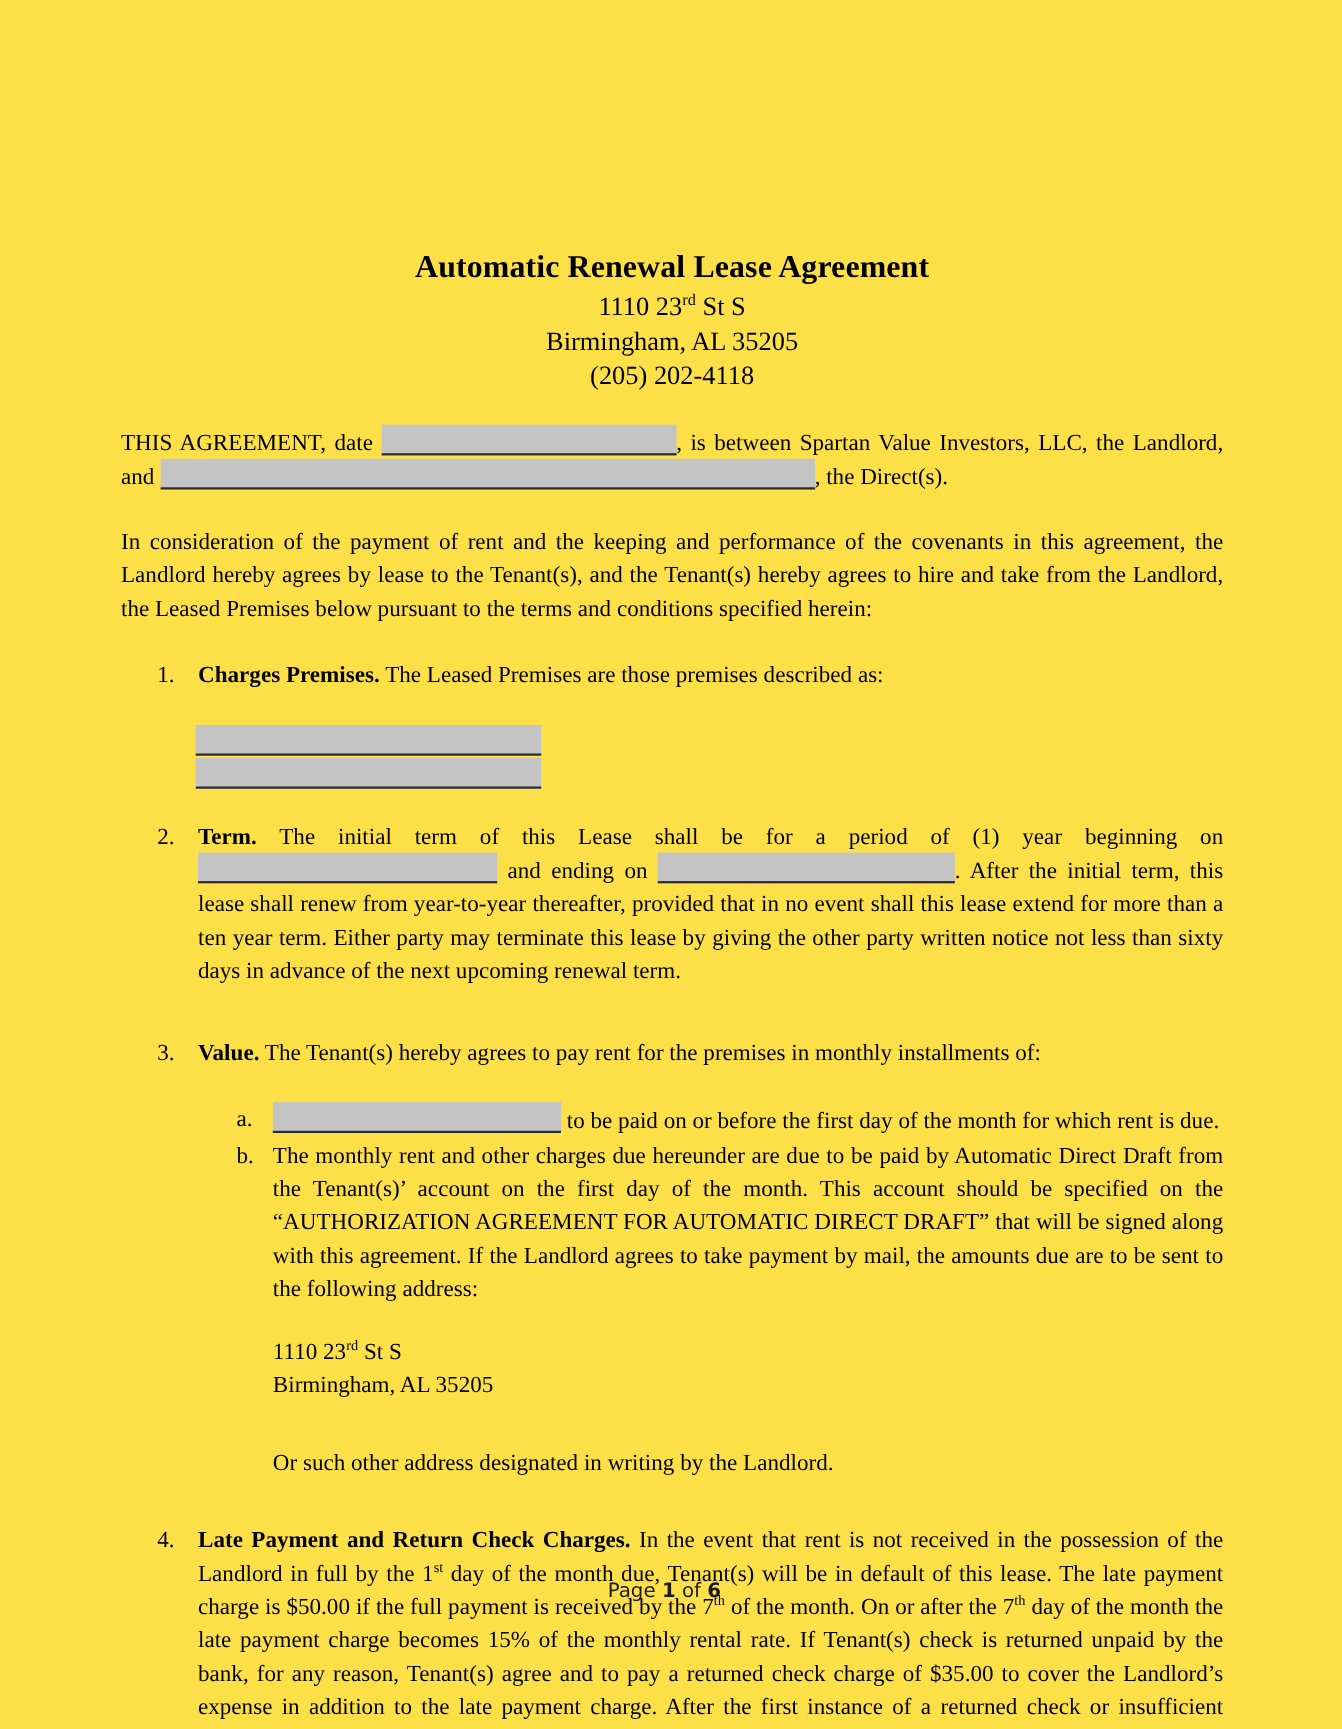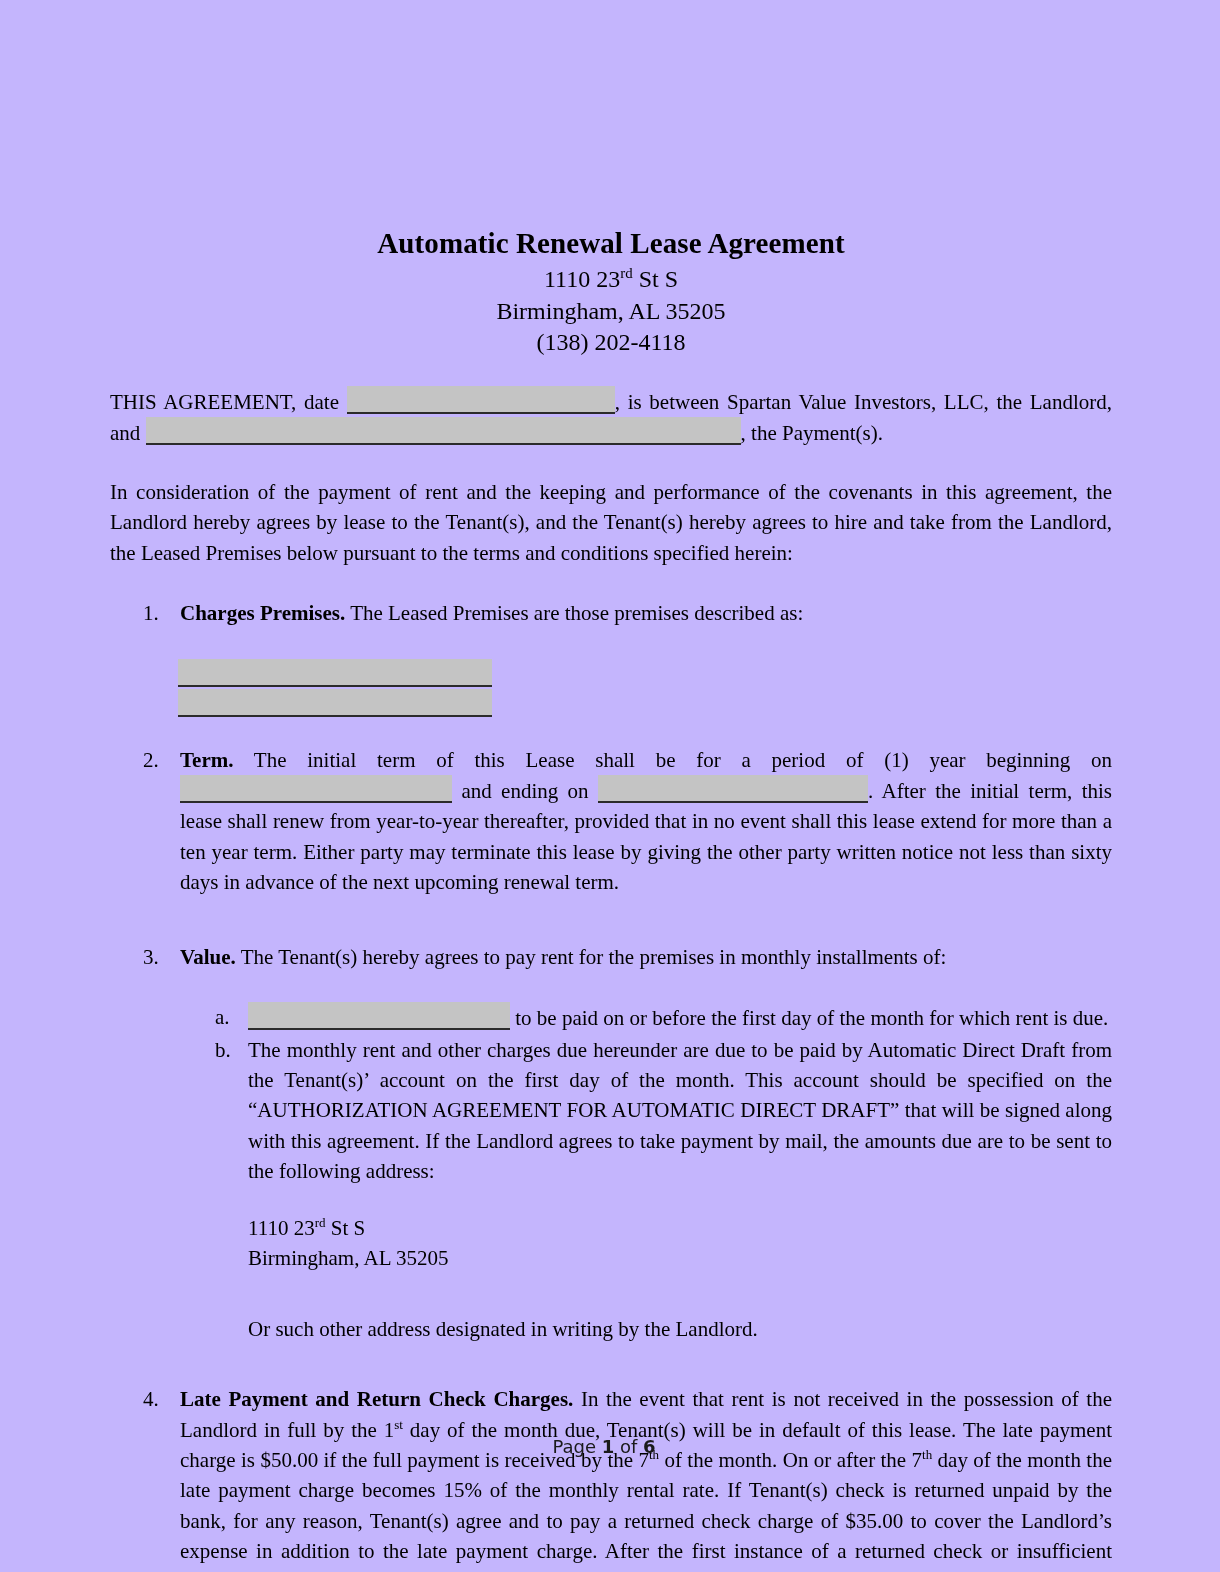--- a/index.html
+++ b/index.html
@@ -8,21 +8,21 @@
     background: #ffffff;
   }
   body {
     font-family: "Liberation Serif", "DejaVu Serif", serif;
     color: #000000;
   }
   .page {
     position: relative;
     width: 1220px;
     height: 1572px;
-    background: #c4b5fd;
+    background: #fde047;
     overflow: hidden;
     box-sizing: border-box;
   }
   .content {
     position: absolute;
     left: 110px;
     top: 0;
     width: 1002px;
   }
 
@@ -167,27 +167,27 @@
 <div class="page">
 
   <div class="content">
 
     <h1 class="doc-title">Automatic Renewal Lease Agreement</h1>
 
     <div class="header-line first">
       <span>1110 23</span><sup>rd</sup><span> St S</span>
     </div>
     <div class="header-line">Birmingham, AL 35205</div>
-    <div class="header-line">(138) 202-4118</div>
+    <div class="header-line">(205) 202-4118</div>
 
 
     <p class="para agreement-para">
       <span>THIS AGREEMENT, date</span>
       <span class="blank blank-date"></span><span>, is between Spartan Value Investors, LLC, the Landlord, and</span>
-      <span class="blank blank-tenant"></span><span>, the Payment(s).</span>
+      <span class="blank blank-tenant"></span><span>, the Direct(s).</span>
     </p>
 
     <p class="para consideration">In consideration of the payment of rent and the keeping and performance of the covenants in this agreement, the Landlord hereby agrees by lease to the Tenant(s), and the Tenant(s) hereby agrees to hire and take from the Landlord, the Leased Premises below pursuant to the terms and conditions specified herein:</p>
 
     <div class="num-item item-1">
       <span class="marker">1.</span>
       <span class="run-head">Charges Premises.</span>
       <span>The Leased Premises are those premises described as:</span>
     </div>
 

